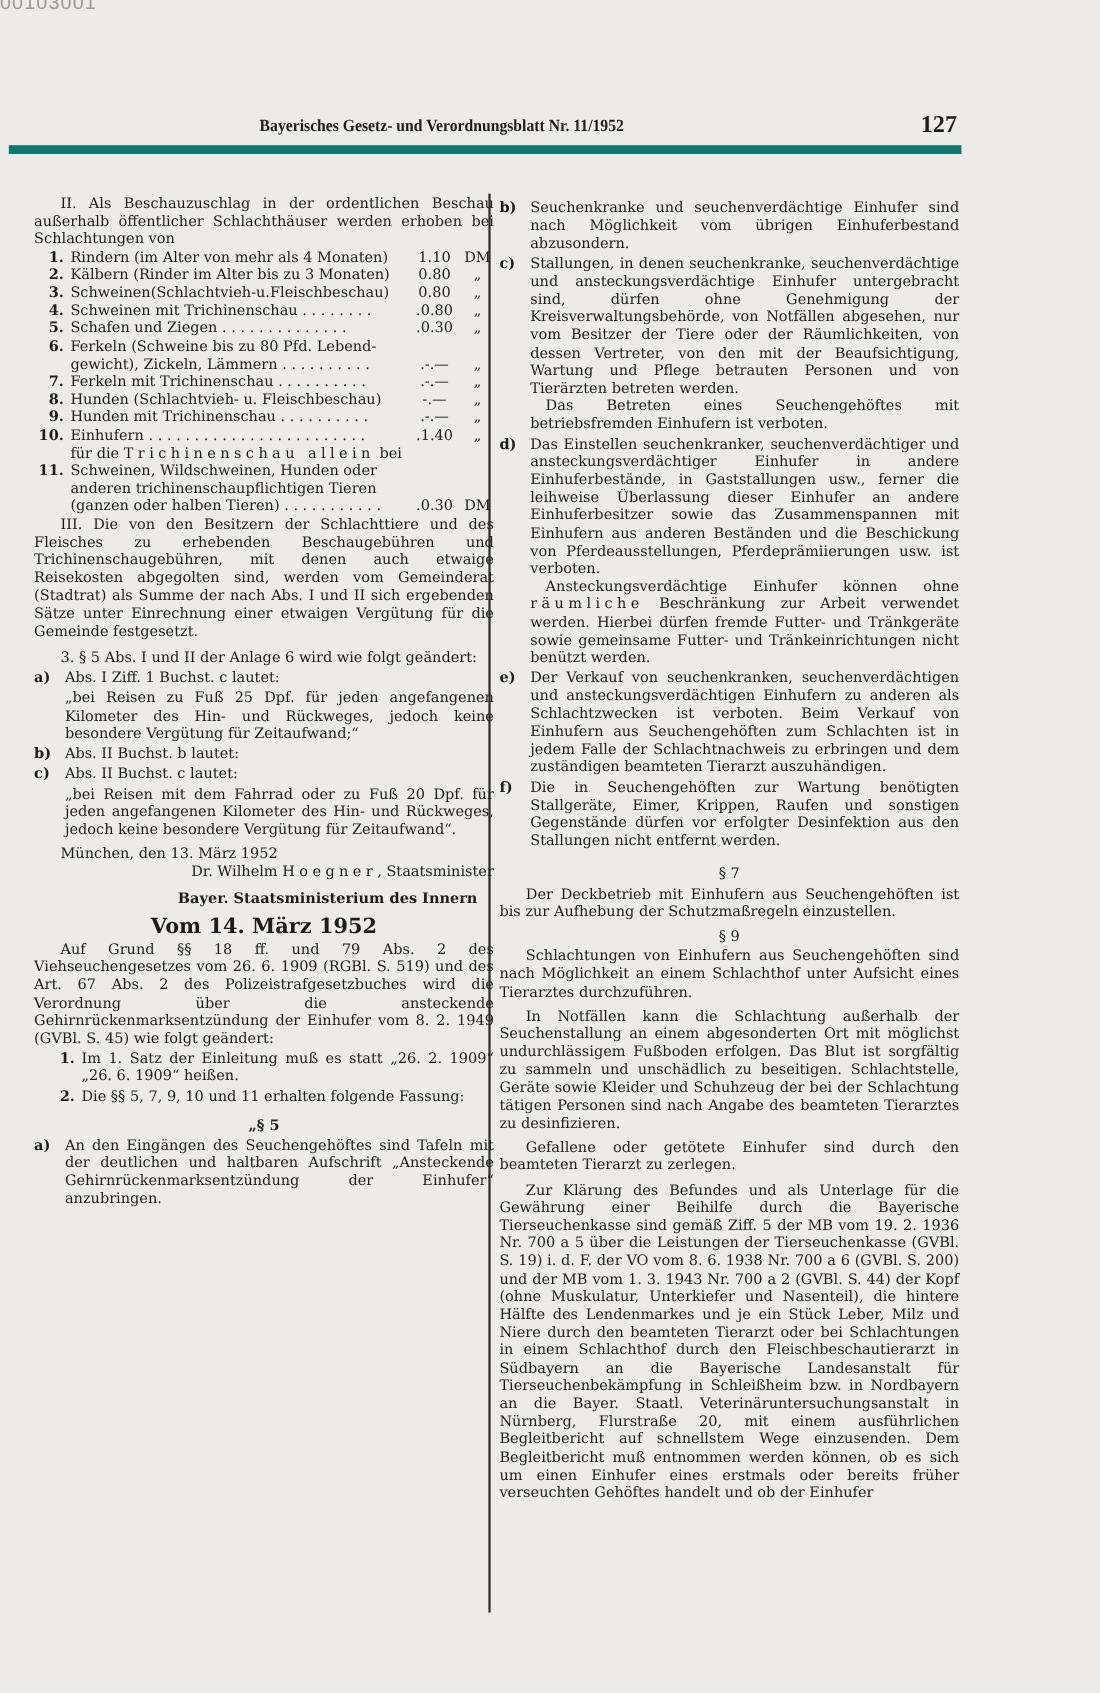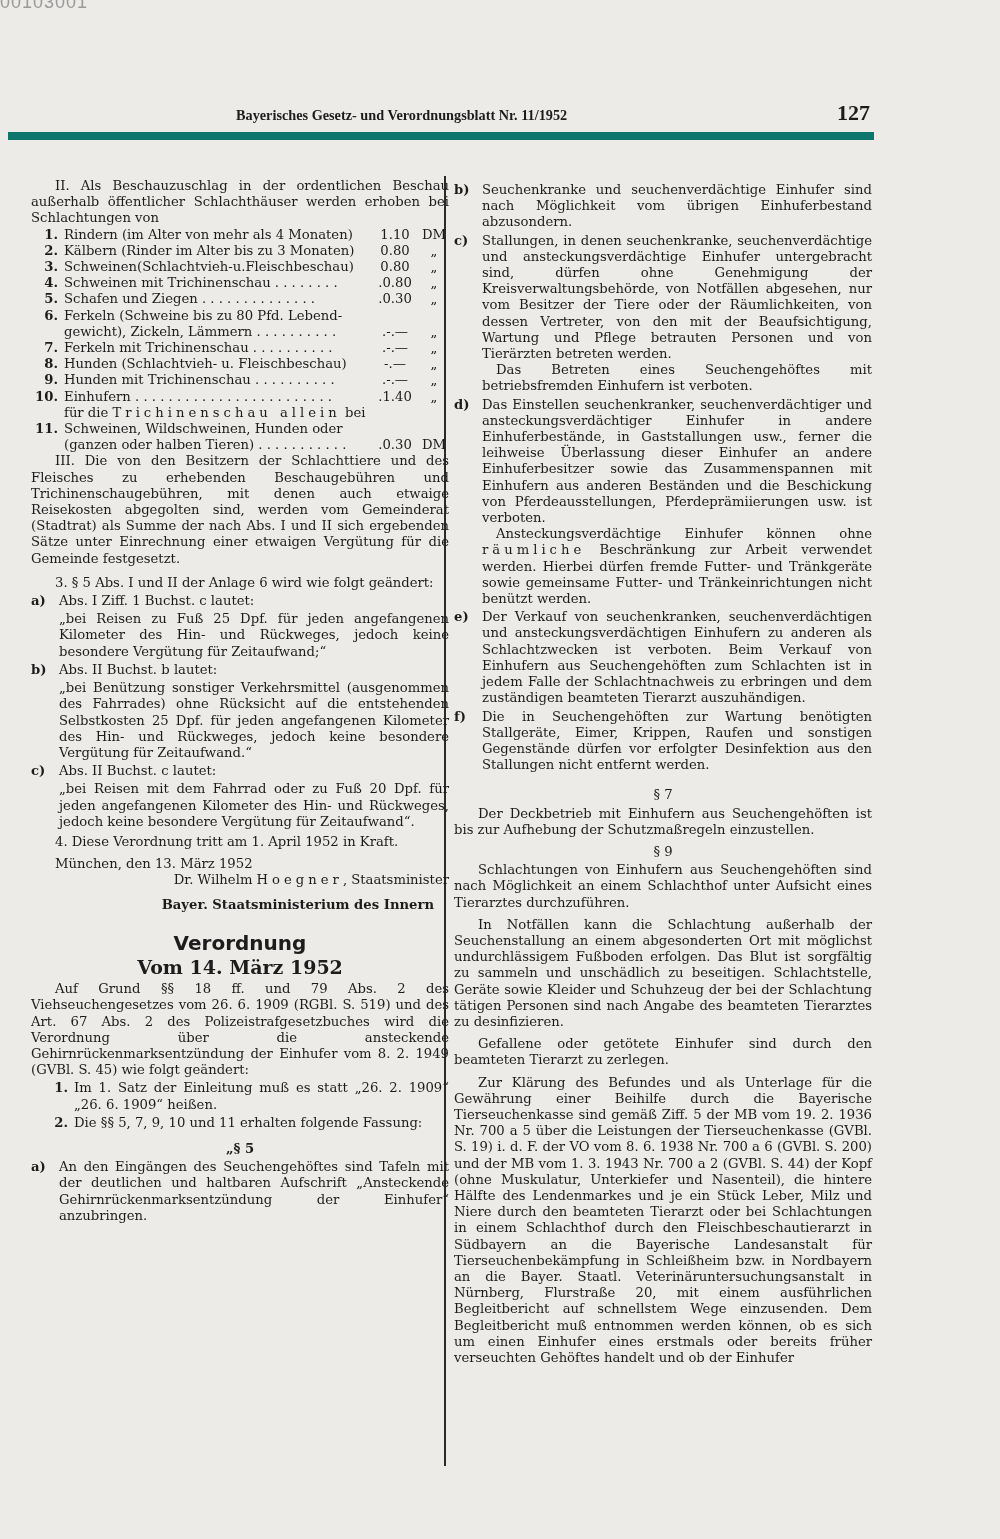--- a/index.html
+++ b/index.html
@@ -148,20 +148,24 @@
 
   <p style="padding-left:33px;"><span>für die </span><span class="spaced">Trichinenschau allein</span><span> bei</span></p>
 
   <div>
     <div class="fee">
         <span class="num">11.</span>
         <span class="label">Schweinen, Wildschweinen, Hunden oder</span>
       </div>
     <div class="fee">
         <span class="num"></span>
+        <span class="label">anderen trichinenschaupflichtigen Tieren</span>
+      </div>
+    <div class="fee">
+        <span class="num"></span>
         <span class="label">(ganzen oder halben Tieren) . . . . . . . . . . .</span>
         <span class="amount">.0.30</span>
         <span class="unit">DM</span>
       </div>
   </div>
 
   <p class="indent">III. Die von den Besitzern der Schlachttiere und des Fleisches zu erhebenden Beschaugebühren und Trichinenschaugebühren, mit denen auch etwaige Reisekosten abgegolten sind, werden vom Gemeinderat (Stadtrat) als Summe der nach Abs. I und II sich ergebenden Sätze unter Einrechnung einer etwaigen Vergütung für die Gemeinde festgesetzt.</p>
   <p class="indent gap" style="margin-top:8px;">3. § 5 Abs. I und II der Anlage 6 wird wie folgt geändert:</p>
 
   <div id="subs">
@@ -169,38 +173,35 @@
         <span class="letter">a)</span>
         <div class="body">
           <div>Abs. I Ziff. 1 Buchst. c lautet:</div>
           <p style="margin-top: 2px;">„bei Reisen zu Fuß 25 Dpf. für jeden angefangenen Kilometer des Hin- und Rückweges, jedoch keine besondere Vergütung für Zeitaufwand;“</p>
         </div>
       </div>
       <div class="sub">
         <span class="letter">b)</span>
         <div class="body">
           <div>Abs. II Buchst. b lautet:</div>
-          <p style="margin-top: 2px;">„bei Benützung sonstiger Verkehrsmittel (ausgenommen des Fahrrades) ohne Rücksicht auf die entstehenden Selbstkosten 25 Dpf. für jeden angefangenen Kilometer des Hin- und Rückweges, jedoch keine besondere Vergütung für Zeitaufwand.“</p>
         </div>
       </div>
       <div class="sub">
         <span class="letter">c)</span>
         <div class="body">
           <div>Abs. II Buchst. c lautet:</div>
           <p style="margin-top: 2px;">„bei Reisen mit dem Fahrrad oder zu Fuß 20 Dpf. für jeden angefangenen Kilometer des Hin- und Rückweges, jedoch keine besondere Vergütung für Zeitaufwand“.</p>
         </div>
       </div>
     </div>
 
-  <p class="indent gap">4. Diese Verordnung tritt am 1. April 1952 in Kraft.</p>
   <p class="indent" style="margin-top:6px;">München, den 13. März 1952</p>
   <p class="right-align"><span>Dr. Wilhelm </span><span class="spaced">Hoegner</span><span>, Staatsminister</span></p>
   <p class="right-align bold" style="margin-top:8px; padding-right:15px;">Bayer. Staatsministerium des Innern</p>
 
-  <div class="h-big">Verordnung</div>
   <div class="center bold" style="margin-top:8px; font-size:19px;">Vom 14. März 1952</div>
 
   <p class="indent" style="margin-top:6px;">Auf Grund §§ 18 ff. und 79 Abs. 2 des Viehseuchengesetzes vom 26. 6. 1909 (RGBl. S. 519) und des Art. 67 Abs. 2 des Polizeistrafgesetzbuches wird die Verordnung über die ansteckende Gehirnrückenmarksentzündung der Einhufer vom 8. 2. 1949 (GVBl. S. 45) wie folgt geändert:</p>
   <div id="changes">
       <div class="item" style="margin-top: 2px;">
         <span class="num" style="width: 37px;">1.</span>
         <span class="txt">Im 1. Satz der Einleitung muß es statt „26. 2. 1909“ „26. 6. 1909“ heißen.</span>
       </div>
       <div class="item" style="margin-top: 2px;">
         <span class="num" style="width: 37px;">2.</span>

